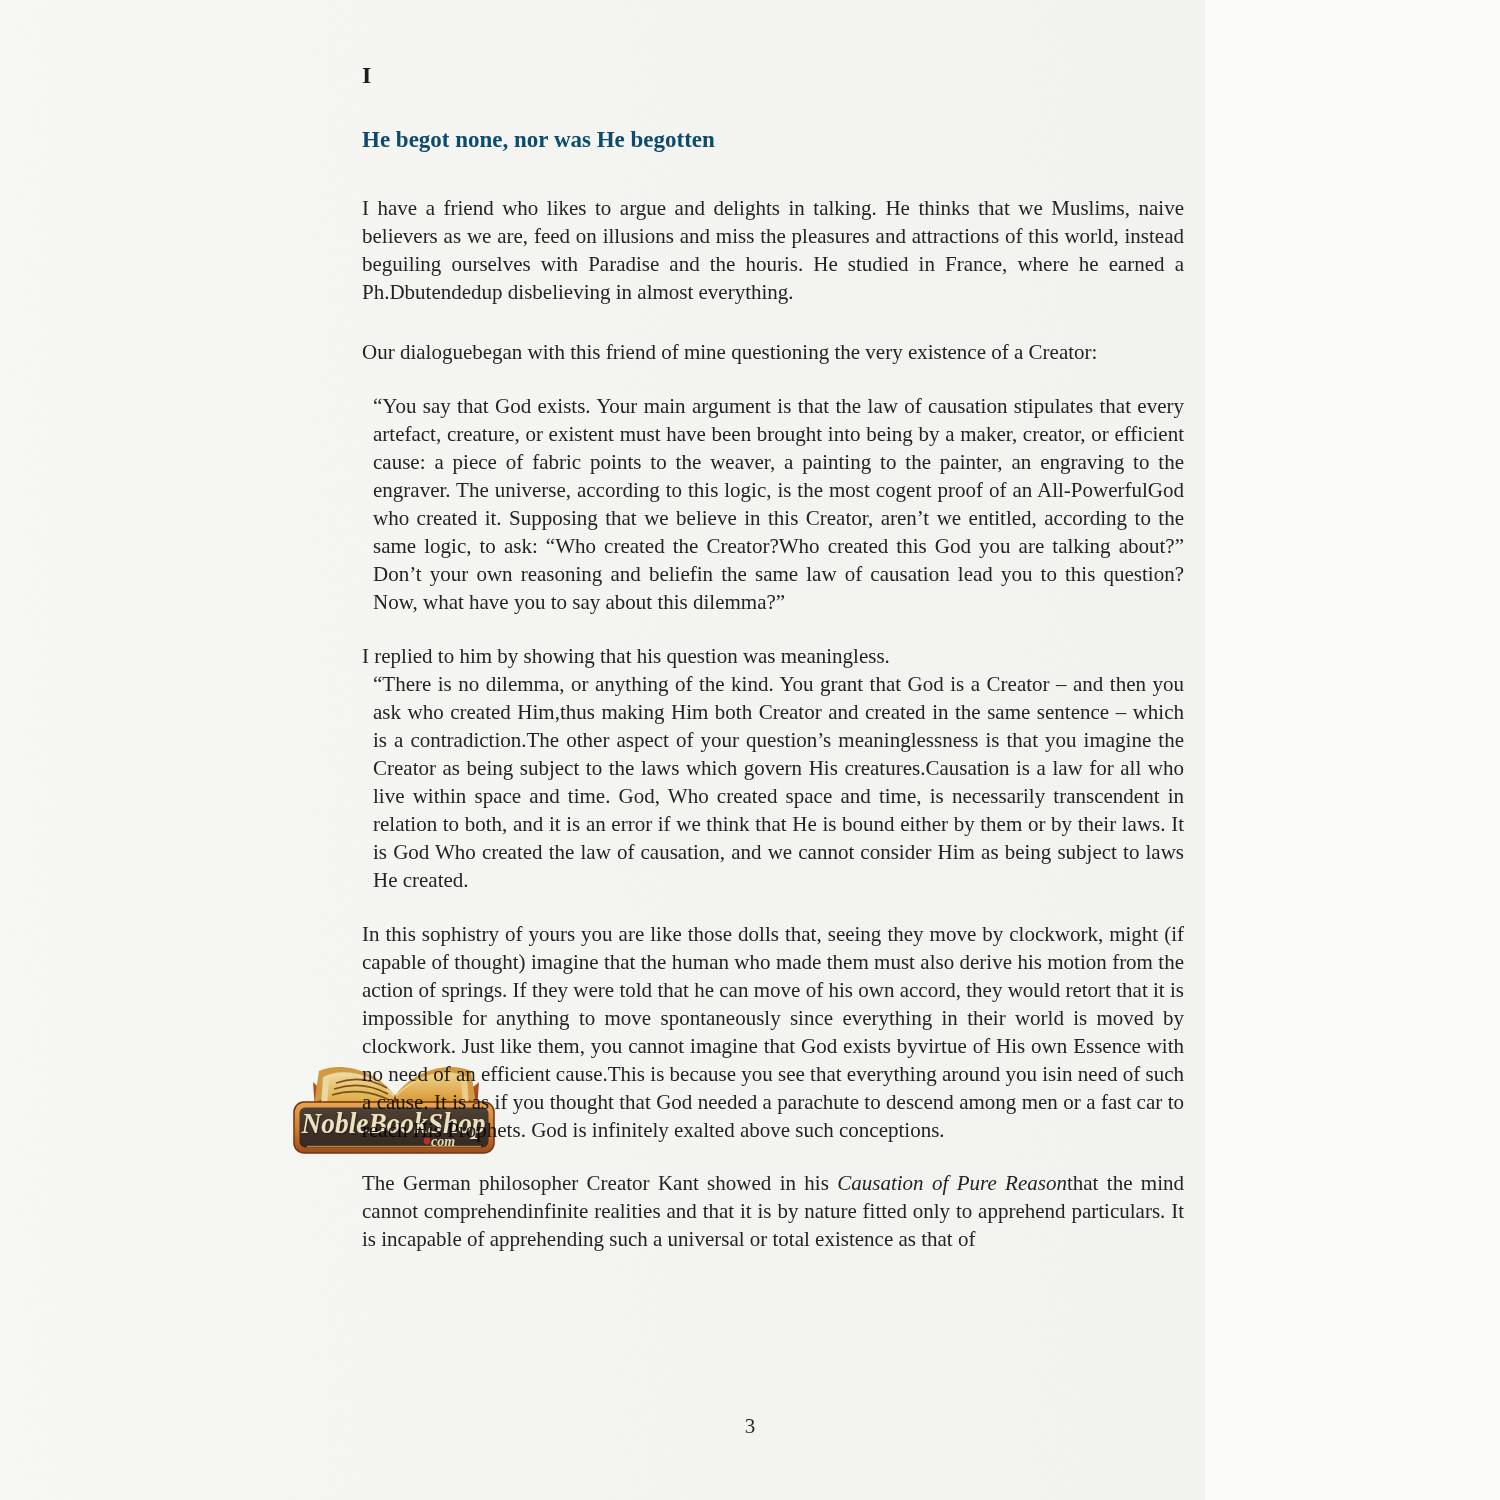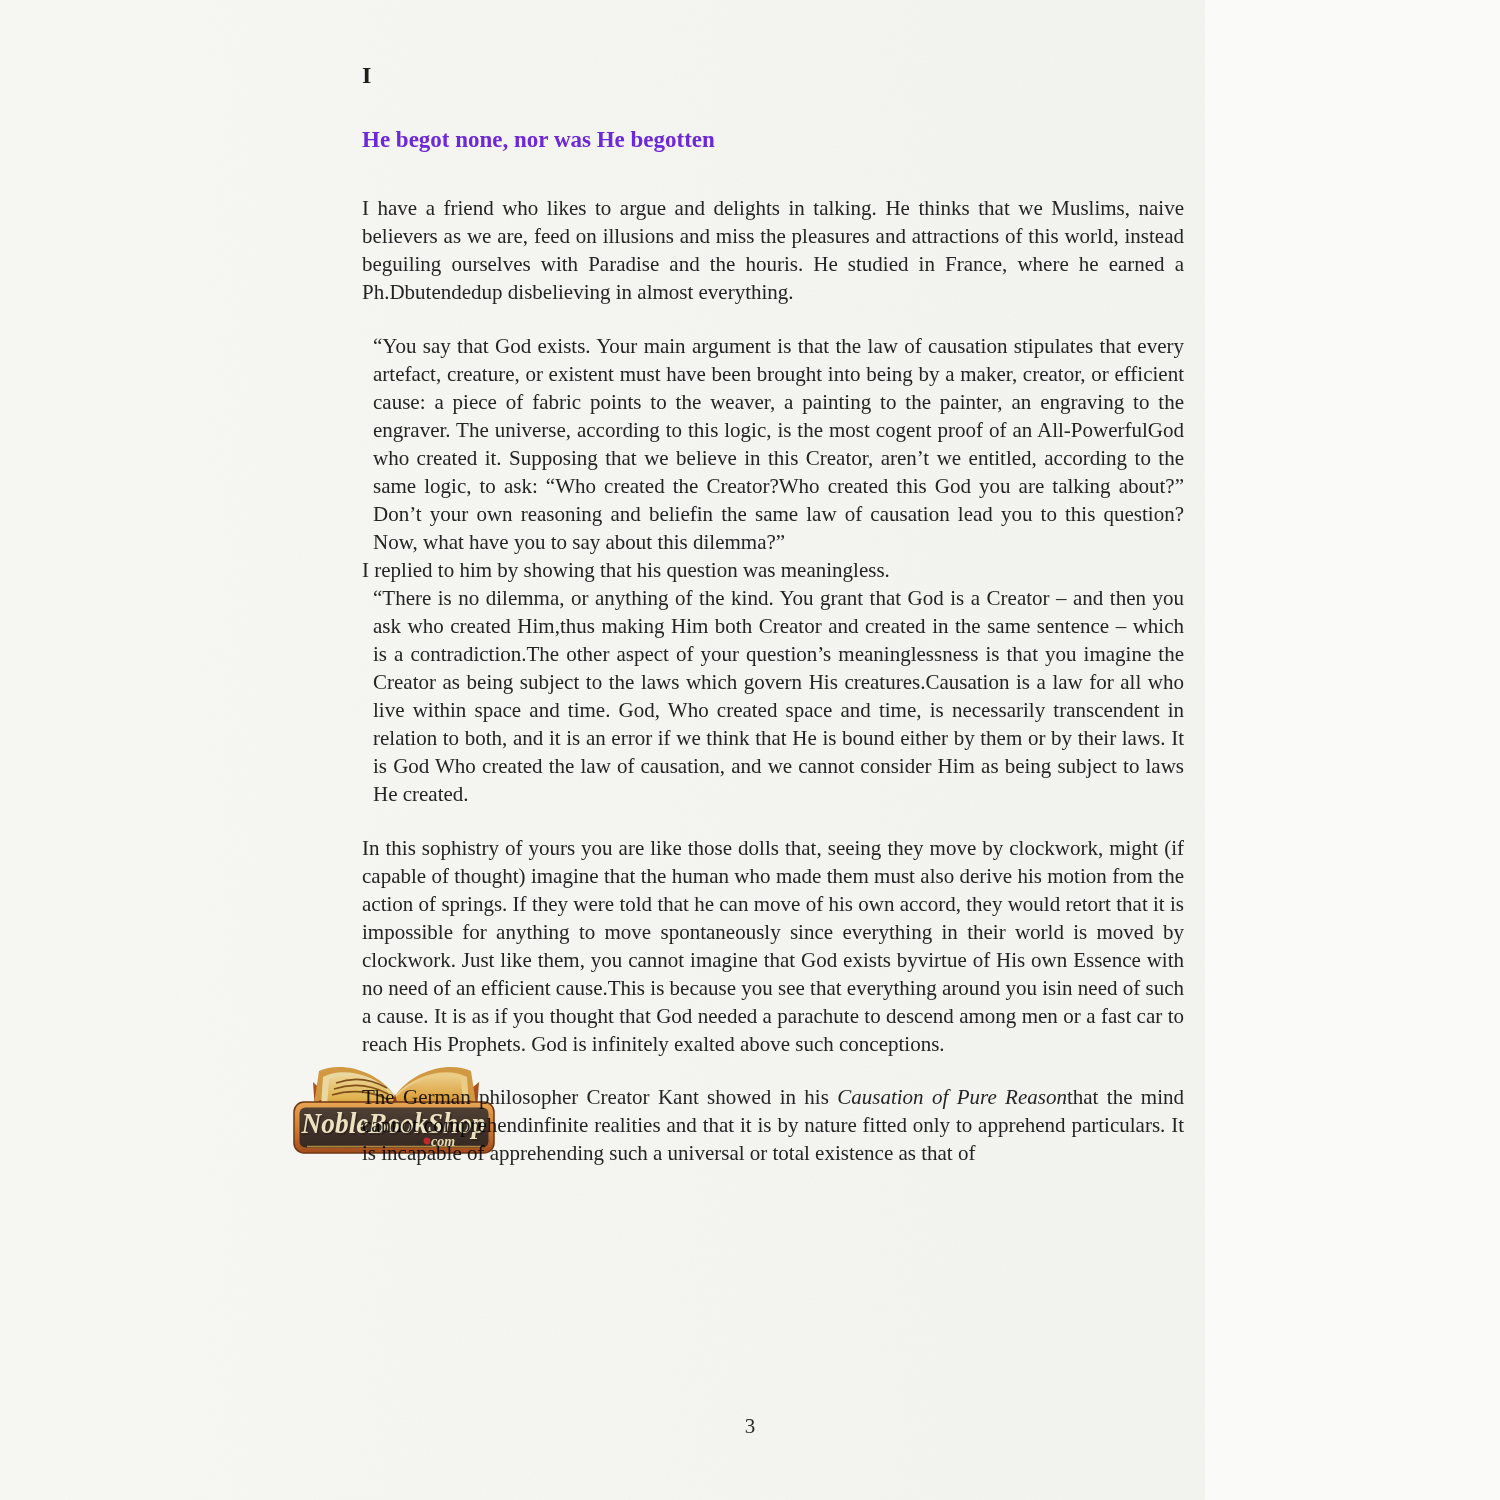--- a/index.html
+++ b/index.html
@@ -23,26 +23,26 @@
     position:absolute;left:362px;top:0;width:822px;
     color:#242424;font-size:21px;line-height:28px;text-align:justify;
   }
   .text-column p{margin:0;padding:0;}
   .chapter-num{
     margin-top:60px;font-size:24px;font-weight:bold;line-height:30px;
     text-align:left;color:#1d1d1d;
   }
   .heading{
     margin:36px 0 0 0;font-size:23px;font-weight:bold;line-height:28px;
-    text-align:left;color:#6d28d9;
+    text-align:left;color:#0c4a6e;
   }
   p.para-intro{margin-top:40px;}
   p.para-dialogue{margin-top:32px;}
   p.quote-1{margin-top:26px;}
-  p.para-replied{}
+  p.para-replied{margin-top:26px;}
   p.quote-2{}
   p.para-sophistry{margin-top:26px;}
   p.para-kant{margin-top:25px;}
   p.quote{margin-left:11px;}
   .page-number{
     position:absolute;left:0;top:1414px;width:1500px;
     text-align:center;font-size:21px;color:#2a2a2a;
   }
   .watermark{
     position:absolute;left:291px;top:1052px;width:206px;height:108px;
@@ -63,20 +63,21 @@
       <feColorMatrix in="t" type="matrix" values="0 0 0 0 0.82  0 0 0 0 0.82  0 0 0 0 0.80  0 0 0 0.10 0"></feColorMatrix>
     </filter>
     <rect x="0" y="0" width="1205" height="1500" filter="url(#paperNoise)"></rect>
   </svg>
 
   <main class="text-column">
     <div class="chapter-num">I</div>
     <h1 class="heading">He begot none, nor was He begotten</h1>
 
     <p class="para-intro">I have a friend who likes to argue and delights in talking. He thinks that we Muslims, naive believers as we are, feed on illusions and miss the pleasures and attractions of this world, instead beguiling ourselves with Paradise and the houris. He studied in France, where he earned a Ph.Dbutendedup disbelieving in almost everything.</p>
+    <p class="para-dialogue">Our dialoguebegan with this friend of mine questioning the very existence of a Creator:</p>
     <p class="quote quote-1">“You say that God exists. Your main argument is that the law of causation stipulates that every artefact, creature, or existent must have been brought into being by a maker, creator, or efficient cause: a piece of fabric points to the weaver, a painting to the painter, an engraving to the engraver. The universe, according to this logic, is the most cogent proof of an All-PowerfulGod who created it. Supposing that we believe in this Creator, aren’t we entitled, according to the same logic, to ask: “Who created the Creator?Who created this God you are talking about?” Don’t your own reasoning and beliefin the same law of causation lead you to this question? Now, what have you to say about this dilemma?”</p>
     <p class="para-replied">I replied to him by showing that his question was meaningless.</p>
     <p class="quote quote-2">“There is no dilemma, or anything of the kind. You grant that God is a Creator – and then you ask who created Him,thus making Him both Creator and created in the same sentence – which is a contradiction.The other aspect of your question’s meaninglessness is that you imagine the Creator as being subject to the laws which govern His creatures.Causation is a law for all who live within space and time. God, Who created space and time, is necessarily transcendent in relation to both, and it is an error if we think that He is bound either by them or by their laws. It is God Who created the law of causation, and we cannot consider Him as being subject to laws He created.</p>
     <p class="para-sophistry">In this sophistry of yours you are like those dolls that, seeing they move by clockwork, might (if capable of thought) imagine that the human who made them must also derive his motion from the action of springs. If they were told that he can move of his own accord, they would retort that it is impossible for anything to move spontaneously since everything in their world is moved by clockwork. Just like them, you cannot imagine that God exists byvirtue of His own Essence with no need of an efficient cause.This is because you see that everything around you isin need of such a cause. It is as if you thought that God needed a parachute to descend among men or a fast car to reach His Prophets. God is infinitely exalted above such conceptions.</p>
     <p class="para-kant"><span>The German philosopher Creator Kant showed in his </span><i>Causation of Pure Reason</i><span>that the mind cannot comprehendinfinite realities and that it is by nature fitted only to apprehend particulars. It is incapable of apprehending such a universal or total existence as that of</span></p>
   </main>
 
   <div class="watermark">
     <svg width="206" height="108" viewBox="0 0 206 108" aria-hidden="true">
       <defs>

